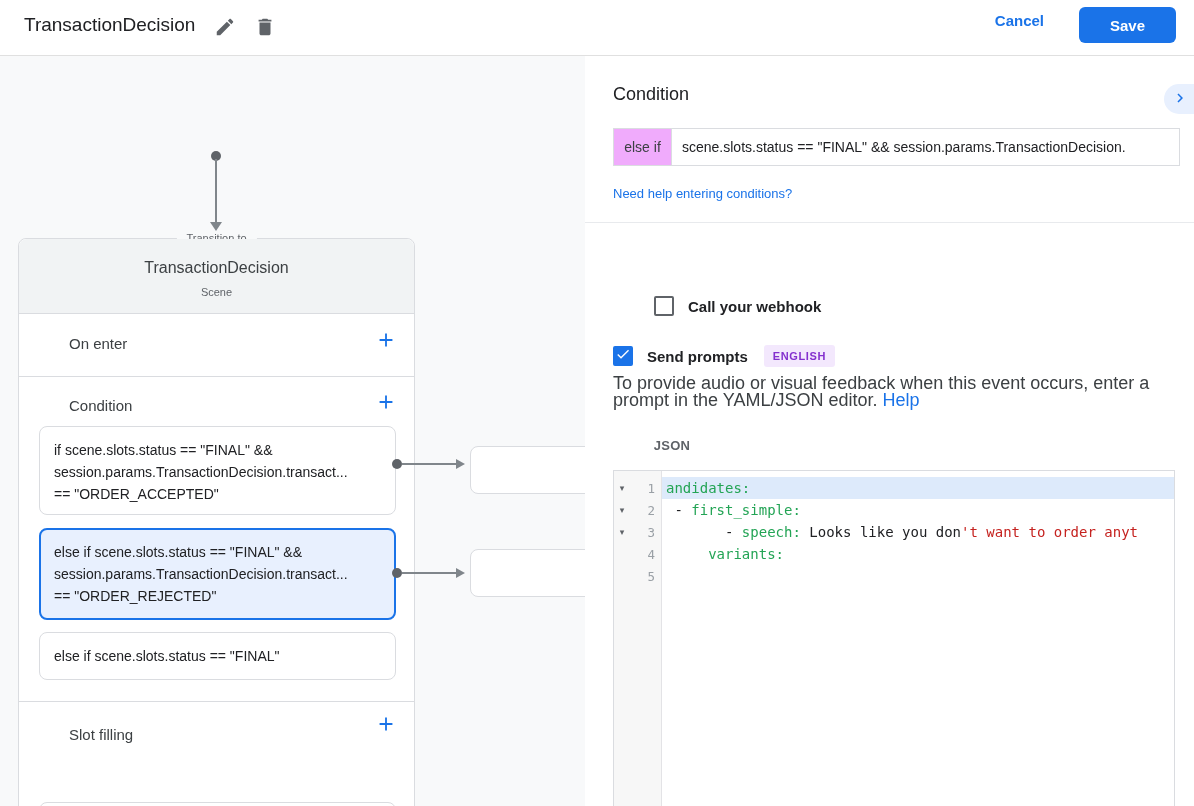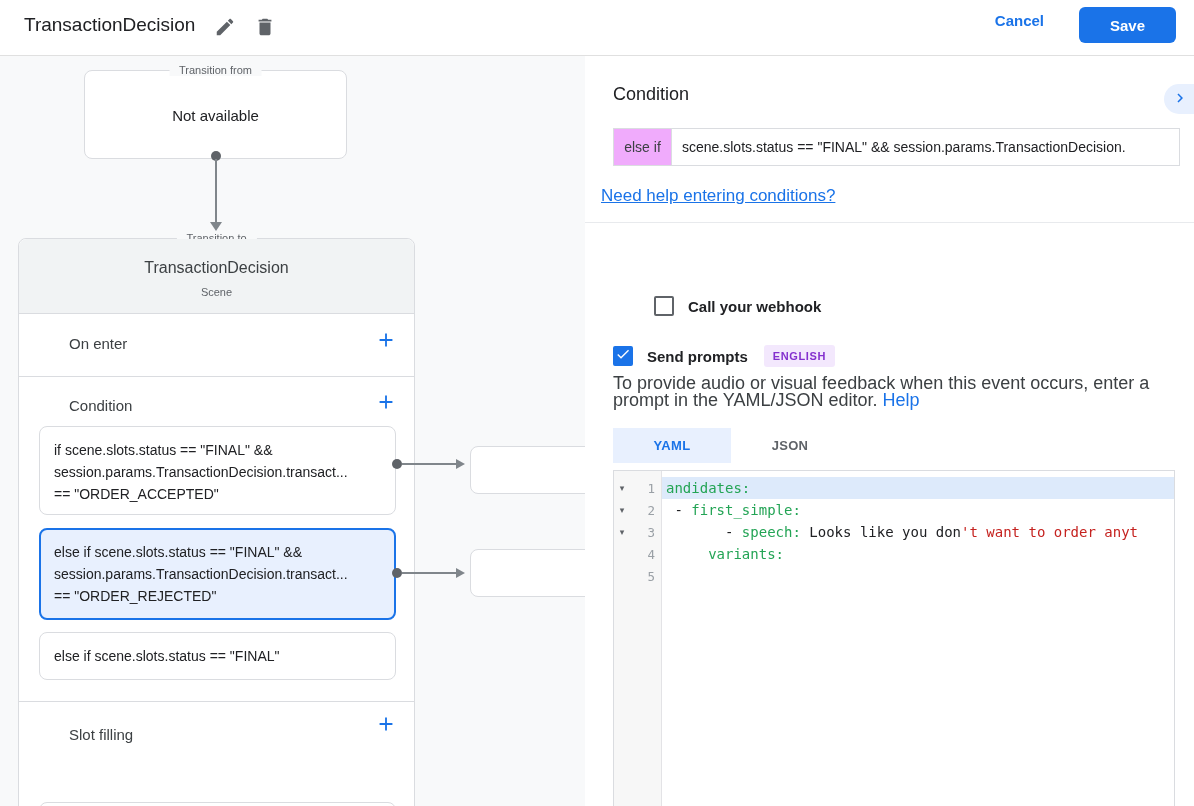--- a/index.html
+++ b/index.html
@@ -50,21 +50,21 @@
   .panel { position:absolute; left:585px; top:56px; width:609px; height:750px; background:#fff; z-index:10; }
   .panel-heading { position:absolute; left:28px; font-size:18px; color:#202124; }
   .collapse-btn { position:absolute; right:0; top:28px; width:30px; height:30px; background:#e8f0fe; border:none; border-radius:15px 0 0 15px; cursor:pointer; display:flex; align-items:center; justify-content:flex-start; padding-left:7px; }
   .collapse-btn svg { fill:#1a73e8; }
 
   .cond-input-group { position:absolute; left:28px; top:72px; width:567px; height:38px; border:1px solid #dadce0; display:flex; background:#fff; }
   .cond-op { width:58px; height:100%; background:#f0abfc; border-right:1px solid #dadce0; display:flex; align-items:center; justify-content:center; font-size:14px; color:#3c4043; }
   .cond-expr { flex:1; border:none; outline:none; background:transparent; font-family:"Liberation Sans",sans-serif; font-size:14px; color:#202124; padding:0 10px; }
 
   .link { color:#1a73e8; text-decoration:none; cursor:pointer; }
-  .help-link { position:absolute; left:16px; top:130px; font-size:17px;text-decoration:underline; }
+  .help-link { position:absolute; left:28px; top:130px; font-size:13px; }
   .panel-div { position:absolute; left:0; top:166px; width:609px; border-top:1px solid #e8eaed; }
 
   .check-row { position:absolute; left:28px; display:flex; align-items:center; }
   .checkbox { width:20px; height:20px; border:2px solid #5f6368; border-radius:2px; background:#fff; cursor:pointer; flex:0 0 auto; display:flex; align-items:center; justify-content:center; }
   .checkbox.checked { background:#1a73e8; border-color:#1a73e8; }
   .check-label { margin-left:14px; font-size:15px; font-weight:bold; color:#202124; }
   .lang-badge { margin-left:16px; background:#f3e8fd; color:#8430ce; font-size:11px; font-weight:bold; letter-spacing:.6px; padding:5px 9px; border-radius:3px; }
 
   .prompt-desc { position:absolute; left:28px; top:319px; width:556px; font-size:18px; color:#3c4043; line-height:17px; }
 
@@ -100,24 +100,20 @@
       <span><svg width="22" height="22" viewBox="0 0 24 24">
             <path d="M6 19c0 1.1.9 2 2 2h8c1.1 0 2-.9 2-2V7H6v12zM19 4h-3.5l-1-1h-5l-1 1H5v2h14V4z"></path>
           </svg></span>
     </button>
     <button class="btn-cancel">Cancel</button>
     <button class="btn-save">Save</button>
   </div>
 
   <div class="canvas">
 
-    <div class="node-box tfrom">
-      <span class="legend">Transition from</span>
-      <div class="tfrom-value">Not available</div>
-    </div>
 
     <div class="dot" style="left:211px; top:95px;"></div>
     <div class="line-v" style="left:215px; top:103px; height:63px;"></div>
     <div class="arrow-down" style="left:210px; top:166px;"></div>
 
     <div class="node-box tto">
       <span class="legend">Transition to</span>
 
       <div class="tto-header">
         <div class="tto-name">TransactionDecision</div>
@@ -213,21 +209,20 @@
       <span class="check-label">Send prompts</span>
       <span class="lang-badge">ENGLISH</span>
     </div>
 
     <div class="prompt-desc">
       <span>To provide audio or visual feedback when this event occurs, enter a prompt in the YAML/JSON editor.</span>
       <a class="link">Help</a>
     </div>
 
     <div class="tabs">
-      <button class="tab active">YAML</button>
       <button class="tab">JSON</button>
     </div>
 
     <div class="editor">
       <div class="gutter">
         <div class="gutter-row">
           <span class="fold">▾</span>
           <span class="lnum">1</span>
         </div>
         <div class="gutter-row">

